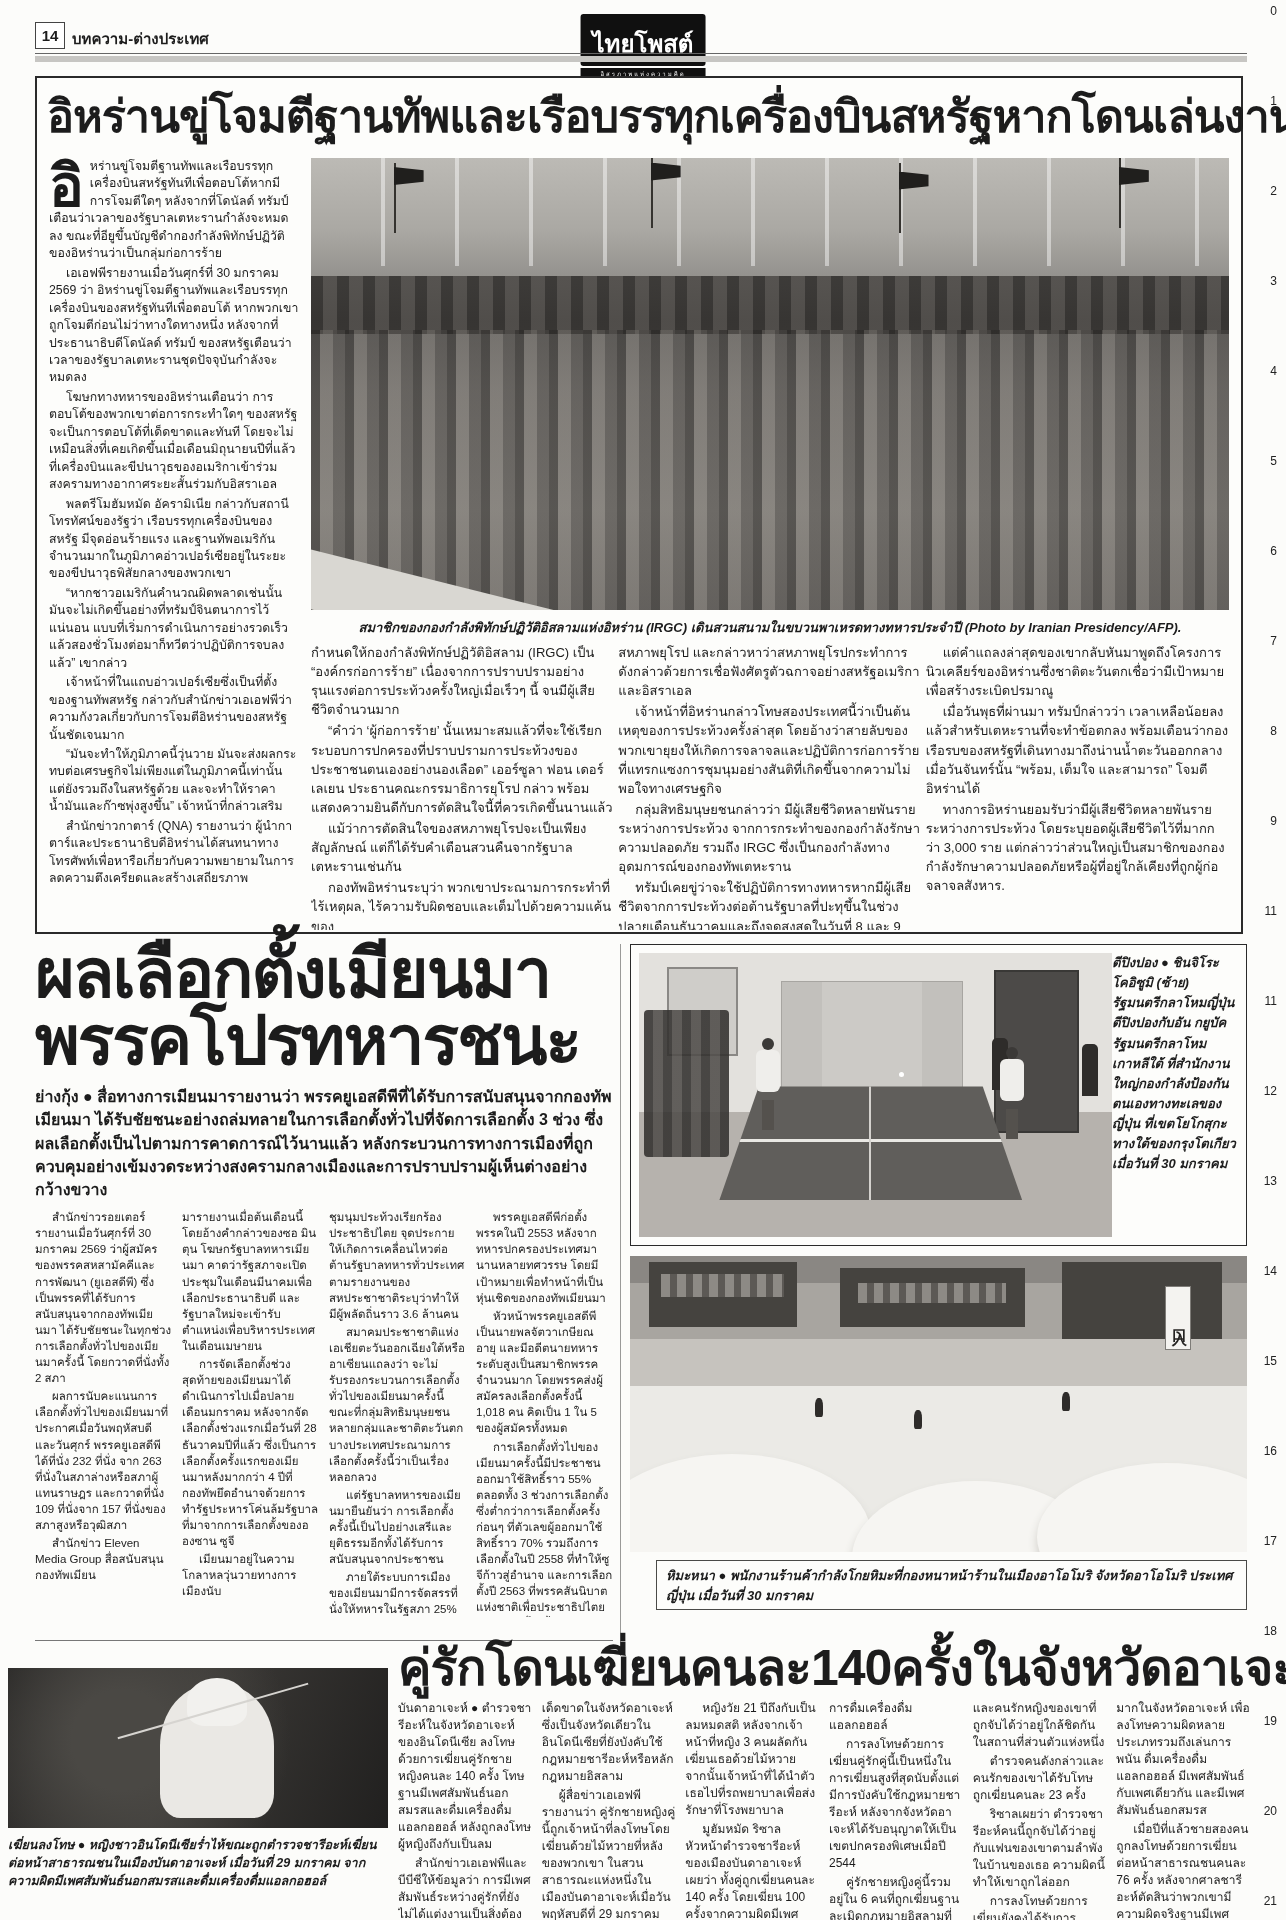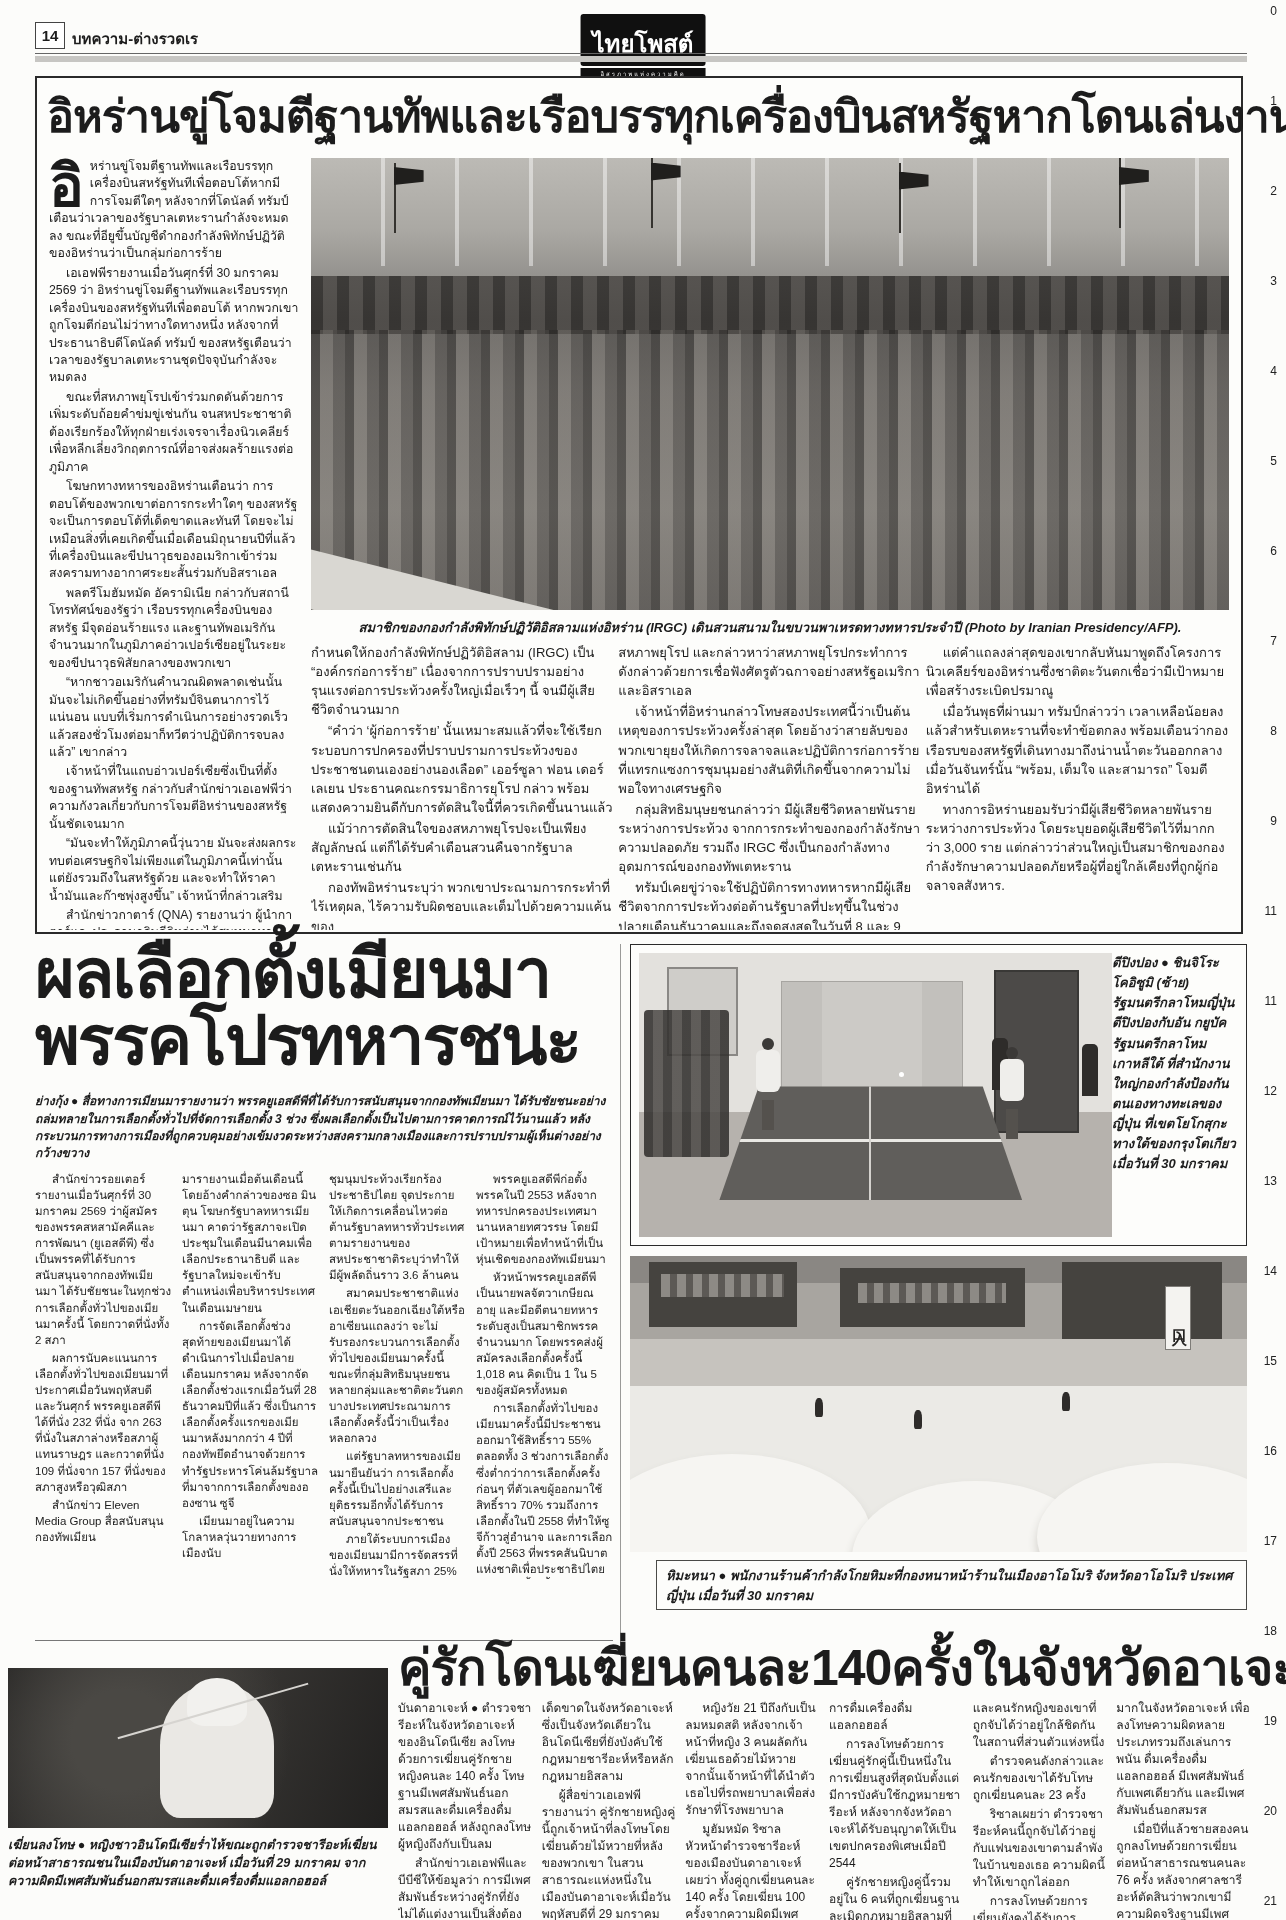--- a/index.html
+++ b/index.html
@@ -41,21 +41,21 @@
      background:repeating-linear-gradient(90deg,transparent 0 70px,rgba(255,255,255,.45) 70px 74px);}
   .parade .rail{position:absolute;left:-50px;bottom:-34px;width:42%;height:58px;background:#d9d7d2;transform:rotate(14deg);}
   .flag{position:absolute;width:30px;height:18px;background:#201f1d;clip-path:polygon(0 0,100% 18%,100% 82%,0 100%);}
   .pole{position:absolute;width:2px;height:70px;background:#35332f;}
   .iran-cap{padding:7px 30px 5px;font-size:13px;text-align:center;}
   .iran-cols3{display:flex;gap:4px;flex:1;font-size:13px;line-height:1.47;}
   .iran-cols3 .col{flex:1;min-width:0;}
   
   .mya{position:absolute;left:35px;top:940px;width:578px;height:696px;}
   .mya-h{font-size:68px;line-height:.98;font-weight:800;letter-spacing:-2px;white-space:nowrap;}
-  .mya-lead{font-weight:bold;font-size:12px;line-height:1.45;margin-top:20px;font-style:italic;}
+  .mya-lead{font-weight:bold;font-size:16px;line-height:1.45;margin-top:12px;}
   .mya-cols{display:flex;gap:10px;margin-top:8px;height:408px;font-size:11.5px;line-height:1.4;}
   .mya-cols .col{flex:1;min-width:0;}
   .vdiv{position:absolute;left:620px;top:944px;width:1px;height:712px;background:#9a9a98;}
   .hdiv-mya{position:absolute;left:35px;top:1640px;width:578px;height:1px;background:#777;}
   
   .pp-box{position:absolute;left:630px;top:944px;width:617px;height:302px;border:1.5px solid #2a2a2a;
           box-sizing:border-box;padding:8px;display:flex;background:#fdfdfb;}
   .pp-photo{flex:1;background:linear-gradient(180deg,#e3e1dd 0 56%,#b6b2ad 56% 100%);}
   .pp-door{position:absolute;right:7%;top:6%;width:17%;height:56%;background:#4c4a48;border:2px solid #393836;}
   .pp-win{position:absolute;left:6%;top:5%;width:14%;height:30%;background:#cfcdc9;border:2px solid #8a8885;}
@@ -122,35 +122,34 @@
     <span style="top:1354px">15</span>
     <span style="top:1444px">16</span>
     <span style="top:1534px">17</span>
     <span style="top:1624px">18</span>
     <span style="top:1714px">19</span>
     <span style="top:1804px">20</span>
     <span style="top:1894px">21</span>
   </div>
 
   <div class="pn-box">14</div>
-  <div class="section">บทความ-ต่างรวดเร</div>
+  <div class="section">บทความ-ต่างประเทศ</div>
   <div class="masthead">
     <div class="mast-text">ไทยโพสต์</div>
     <div class="mast-tag">อิสรภาพแห่งความคิด</div>
   </div>
   <div class="header-rule"></div>
   <div class="header-band"></div>
 
   <section class="iran-box">
     <h1 class="iran-h1">อิหร่านขู่โจมตีฐานทัพและเรือบรรทุกเครื่องบินสหรัฐหากโดนเล่นงานก่อน</h1>
     <div class="iran-body">
       <div class="iran-col1 clip">
         <p class="cont"><span class="dropcap">อิ</span><span>หร่านขู่โจมตีฐานทัพและเรือบรรทุกเครื่องบินสหรัฐทันทีเพื่อตอบโต้หากมีการโจมตีใดๆ หลังจากที่โดนัลด์ ทรัมป์ เตือนว่าเวลาของรัฐบาลเตหะรานกำลังจะหมดลง ขณะที่อียูขึ้นบัญชีดำกองกำลังพิทักษ์ปฏิวัติของอิหร่านว่าเป็นกลุ่มก่อการร้าย</span></p>
         <p>เอเอฟพีรายงานเมื่อวันศุกร์ที่ 30 มกราคม 2569 ว่า อิหร่านขู่โจมตีฐานทัพและเรือบรรทุกเครื่องบินของสหรัฐทันทีเพื่อตอบโต้ หากพวกเขาถูกโจมตีก่อนไม่ว่าทางใดทางหนึ่ง หลังจากที่ประธานาธิบดีโดนัลด์ ทรัมป์ ของสหรัฐเตือนว่าเวลาของรัฐบาลเตหะรานชุดปัจจุบันกำลังจะหมดลง</p>
-        <p>ขณะที่สหภาพยุโรปเข้าร่วมกดดันด้วยการเพิ่มระดับถ้อยคำข่มขู่เช่นกัน จนสหประชาชาติต้องเรียกร้องให้ทุกฝ่ายเร่งเจรจาเรื่องนิวเคลียร์เพื่อหลีกเลี่ยงวิกฤตการณ์ที่อาจส่งผลร้ายแรงต่อภูมิภาค</p>
         <p>โฆษกทางทหารของอิหร่านเตือนว่า การตอบโต้ของพวกเขาต่อการกระทำใดๆ ของสหรัฐ จะเป็นการตอบโต้ที่เด็ดขาดและทันที โดยจะไม่เหมือนสิ่งที่เคยเกิดขึ้นเมื่อเดือนมิถุนายนปีที่แล้ว ที่เครื่องบินและขีปนาวุธของอเมริกาเข้าร่วมสงครามทางอากาศระยะสั้นร่วมกับอิสราเอล</p>
         <p>พลตรีโมฮัมหมัด อัครามิเนีย กล่าวกับสถานีโทรทัศน์ของรัฐว่า เรือบรรทุกเครื่องบินของสหรัฐ มีจุดอ่อนร้ายแรง และฐานทัพอเมริกันจำนวนมากในภูมิภาคอ่าวเปอร์เซียอยู่ในระยะของขีปนาวุธพิสัยกลางของพวกเขา</p>
         <p>“หากชาวอเมริกันคำนวณผิดพลาดเช่นนั้น มันจะไม่เกิดขึ้นอย่างที่ทรัมป์จินตนาการไว้แน่นอน แบบที่เริ่มการดำเนินการอย่างรวดเร็ว แล้วสองชั่วโมงต่อมาก็ทวีตว่าปฏิบัติการจบลงแล้ว” เขากล่าว</p>
         <p>เจ้าหน้าที่ในแถบอ่าวเปอร์เซียซึ่งเป็นที่ตั้งของฐานทัพสหรัฐ กล่าวกับสำนักข่าวเอเอฟพีว่า ความกังวลเกี่ยวกับการโจมตีอิหร่านของสหรัฐนั้นชัดเจนมาก</p>
         <p>“มันจะทำให้ภูมิภาคนี้วุ่นวาย มันจะส่งผลกระทบต่อเศรษฐกิจไม่เพียงแต่ในภูมิภาคนี้เท่านั้น แต่ยังรวมถึงในสหรัฐด้วย และจะทำให้ราคาน้ำมันและก๊าซพุ่งสูงขึ้น” เจ้าหน้าที่กล่าวเสริม</p>
         <p>สำนักข่าวกาตาร์ (QNA) รายงานว่า ผู้นำกาตาร์และประธานาธิบดีอิหร่านได้สนทนาทางโทรศัพท์เพื่อหารือเกี่ยวกับความพยายามในการลดความตึงเครียดและสร้างเสถียรภาพ</p>
 
       </div>
       <div class="iran-right">
         <div class="photo parade">

